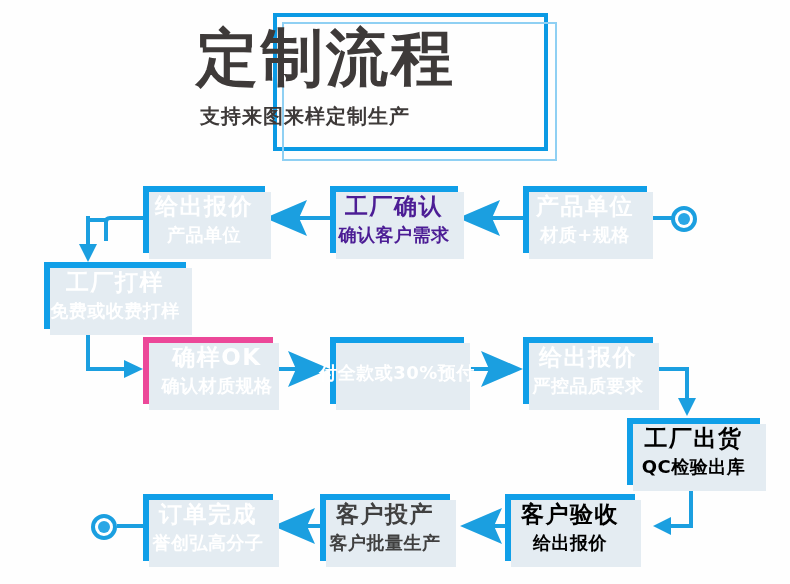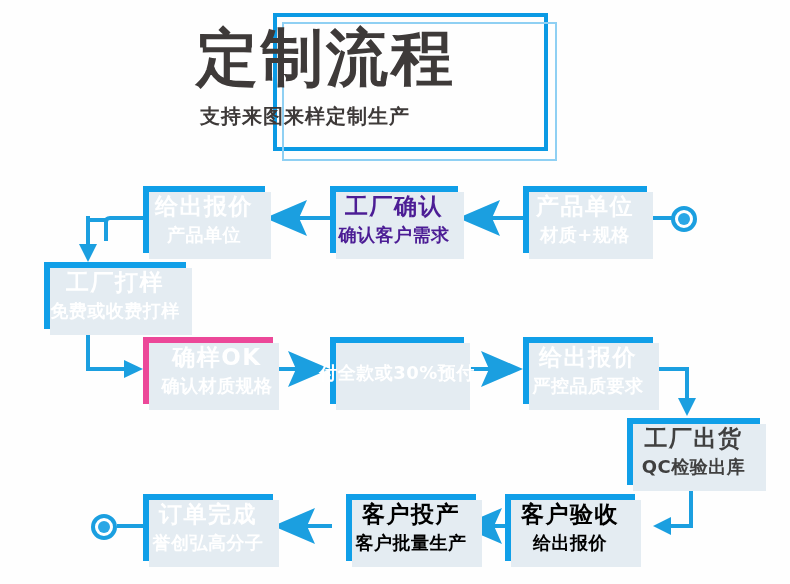--- a/index.html
+++ b/index.html
@@ -182,29 +182,29 @@
         <div class="node-title">确样OK</div>
         <div class="node-sub">确认材质规格</div>
       </div>
       <div class="node" style="left: 330px; top: 337px; width: 134px; height: 67px; background: rgb(16, 159, 232); color: rgb(255, 255, 255);">
         <div class="node-sub">付全款或30%预付</div>
       </div>
       <div class="node" style="left: 523px; top: 337px; width: 130px; height: 67px; background: rgb(16, 159, 232); color: rgb(255, 255, 255);">
         <div class="node-title">给出报价</div>
         <div class="node-sub">严控品质要求</div>
       </div>
-      <div class="node" style="left: 627px; top: 418px; width: 133px; height: 67px; background: rgb(16, 159, 232); color: #404040;">
+      <div class="node" style="left: 627px; top: 418px; width: 133px; height: 67px; background: rgb(16, 159, 232); color: #000000;">
         <div class="node-title">工厂出货</div>
         <div class="node-sub">QC检验出库</div>
       </div>
       <div class="node" style="left: 505px; top: 494px; width: 130px; height: 67px; background: rgb(16, 159, 232); color: #000000; text-align: center;">
         <div class="node-title">客户验收</div>
         <div class="node-sub">给出报价</div>
       </div>
-      <div class="node" style="left: 346px; top: 494px; width: 130px; height: 67px; background: rgb(16, 159, 232); color: #000000; justify-content: center;">
+      <div class="node" style="left: 320px; top: 494px; width: 130px; height: 67px; background: rgb(16, 159, 232); color: #404040; justify-content: center;">
         <div class="node-title">客户投产</div>
         <div class="node-sub">客户批量生产</div>
       </div>
       <div class="node" style="left: 143px; top: 494px; width: 130px; height: 67px; background: rgb(16, 159, 232); color: rgb(255, 255, 255);">
         <div class="node-title">订单完成</div>
         <div class="node-sub">誉创弘高分子</div>
       </div>
     </div>
 
   <div id="endpoints-root">

